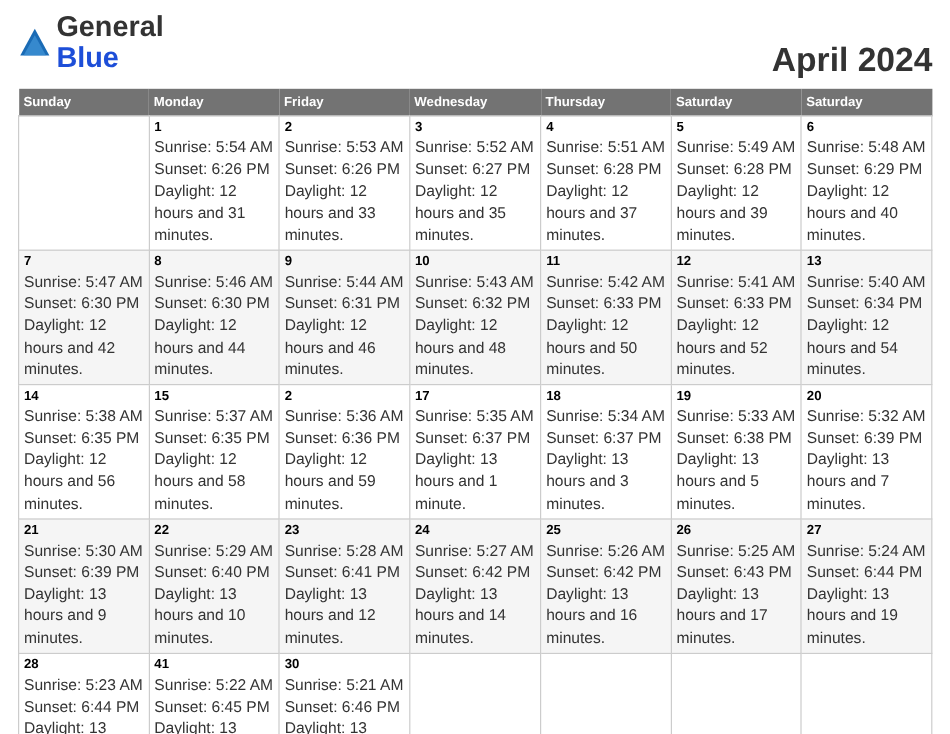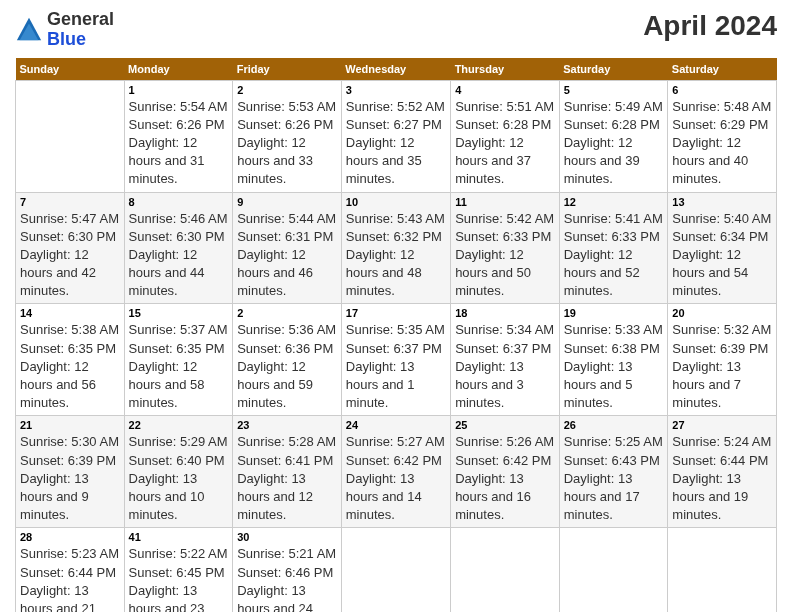--- a/index.html
+++ b/index.html
@@ -20,49 +20,50 @@
       justify-content: space-between;
       align-items: flex-start;
       margin-bottom: 8px;
     }
     .logo {
       display: flex;
       align-items: center;
       gap: 4px;
     }
     .logo-text {
-      font-size: 18px;
+      font-size: 24px;
       font-weight: bold;
       line-height: 1.1;
     }
     .logo-general { color: #333; }
     .logo-blue { color: #1d4ed8; }
     .logo-icon {
       width: 28px;
       height: 28px;
     }
     .title-section {
       text-align: right;
+      margin-top: 24px;
     }
     .month-year {
       font-size: 28px;
       font-weight: bold;
       color: #333;
     }
     .location {
       font-size: 13px;
       color: #555;
     }
     table {
       width: 100%;
       border-collapse: collapse;
       font-size: 10px;
     }
     th {
-      background-color: #a16207;
+      background-color: #737373;
       color: white;
       padding: 5px 4px;
       text-align: left;
       font-size: 11px;
       font-weight: bold;
     }
     td {
       border: 1px solid #ccc;
       padding: 3px 4px;
       vertical-align: top;

